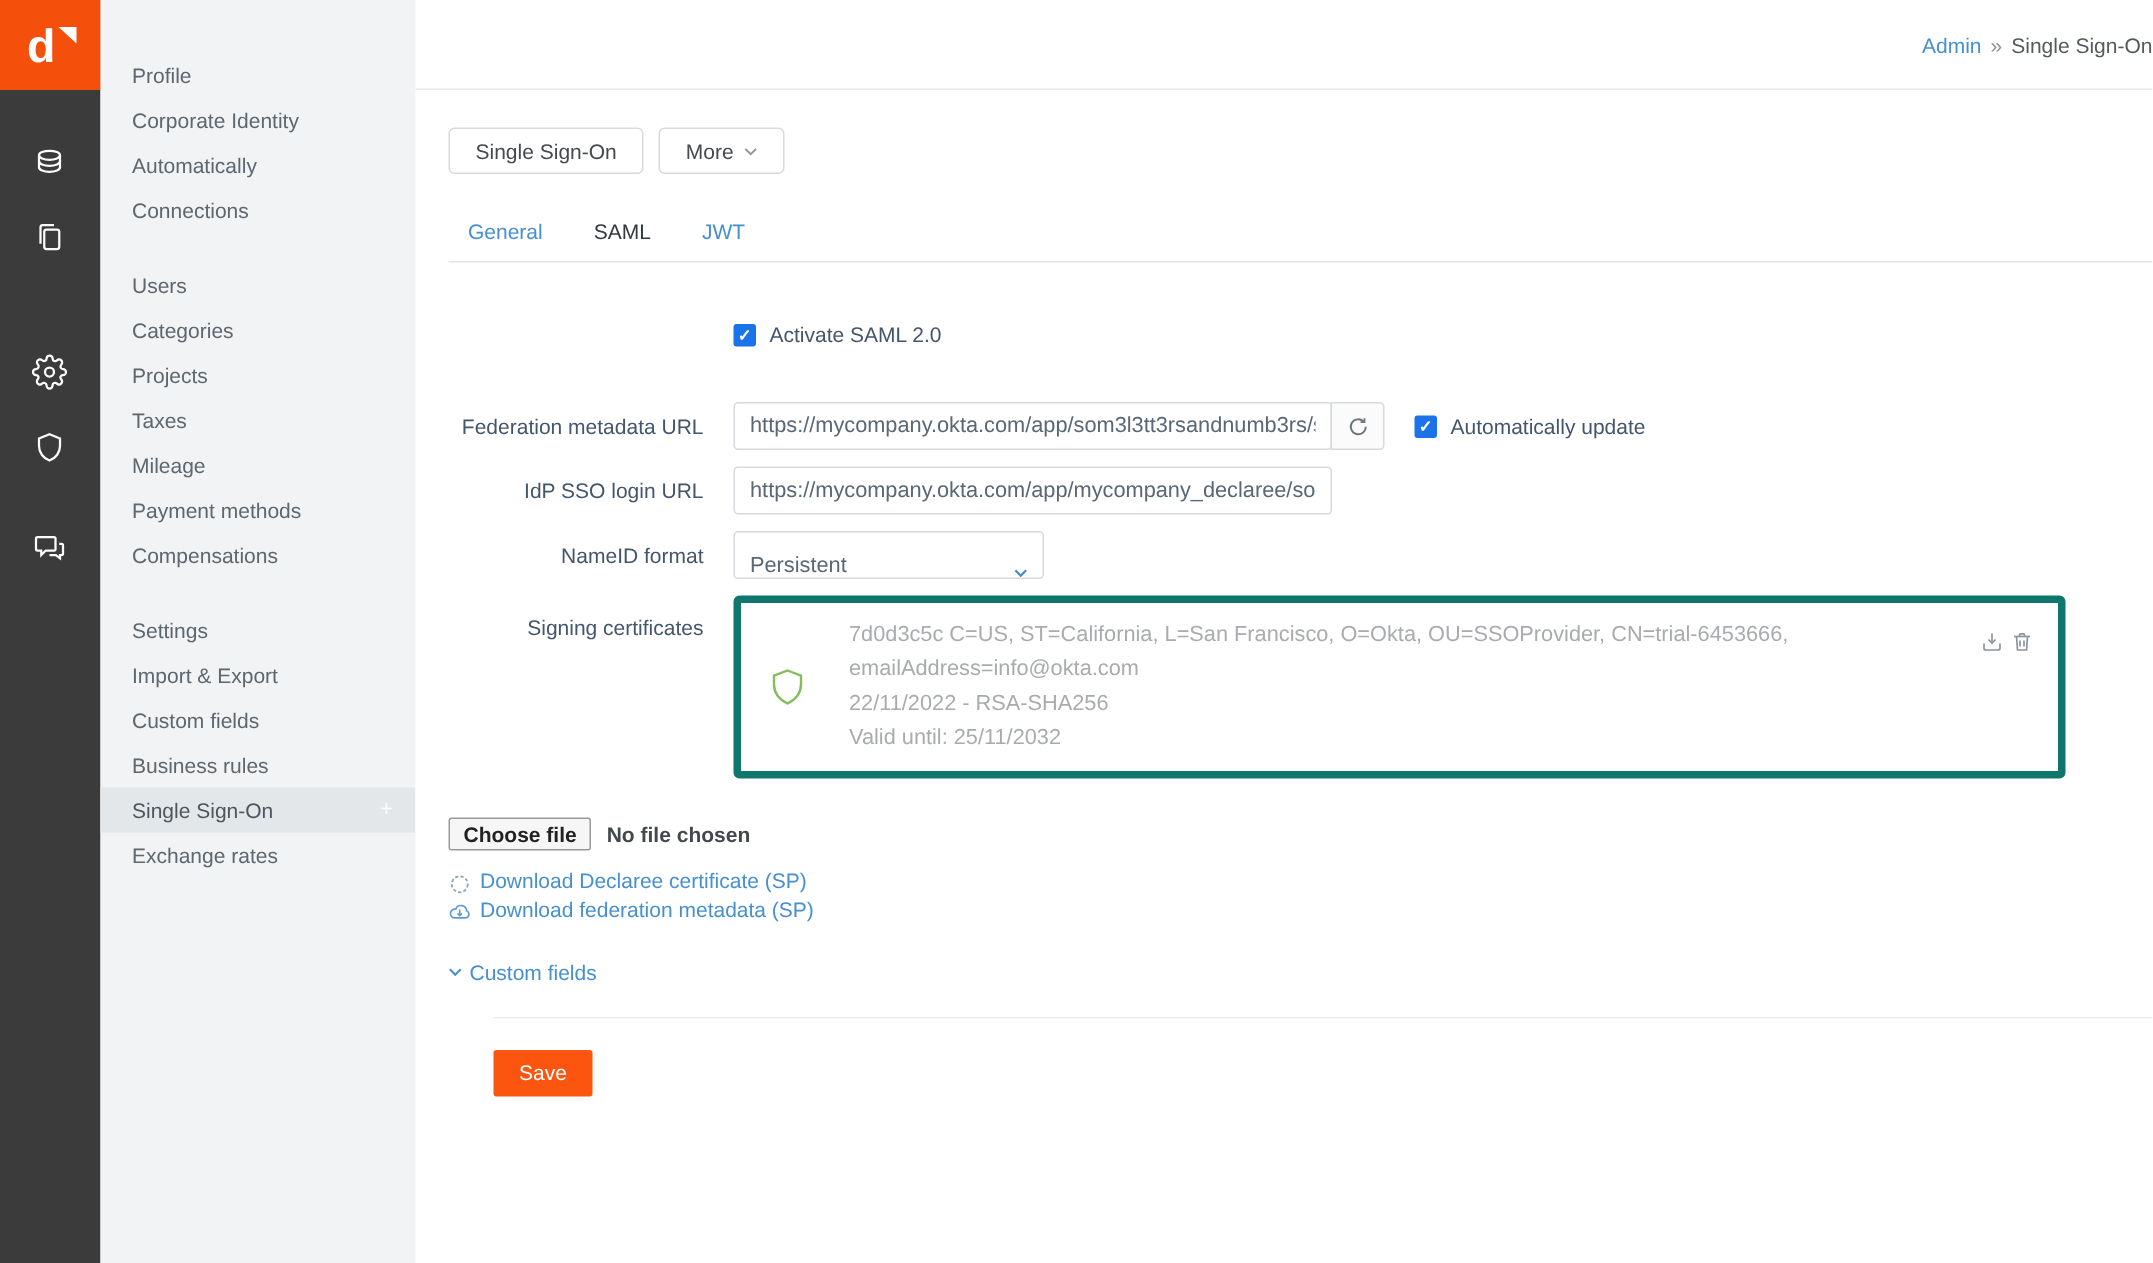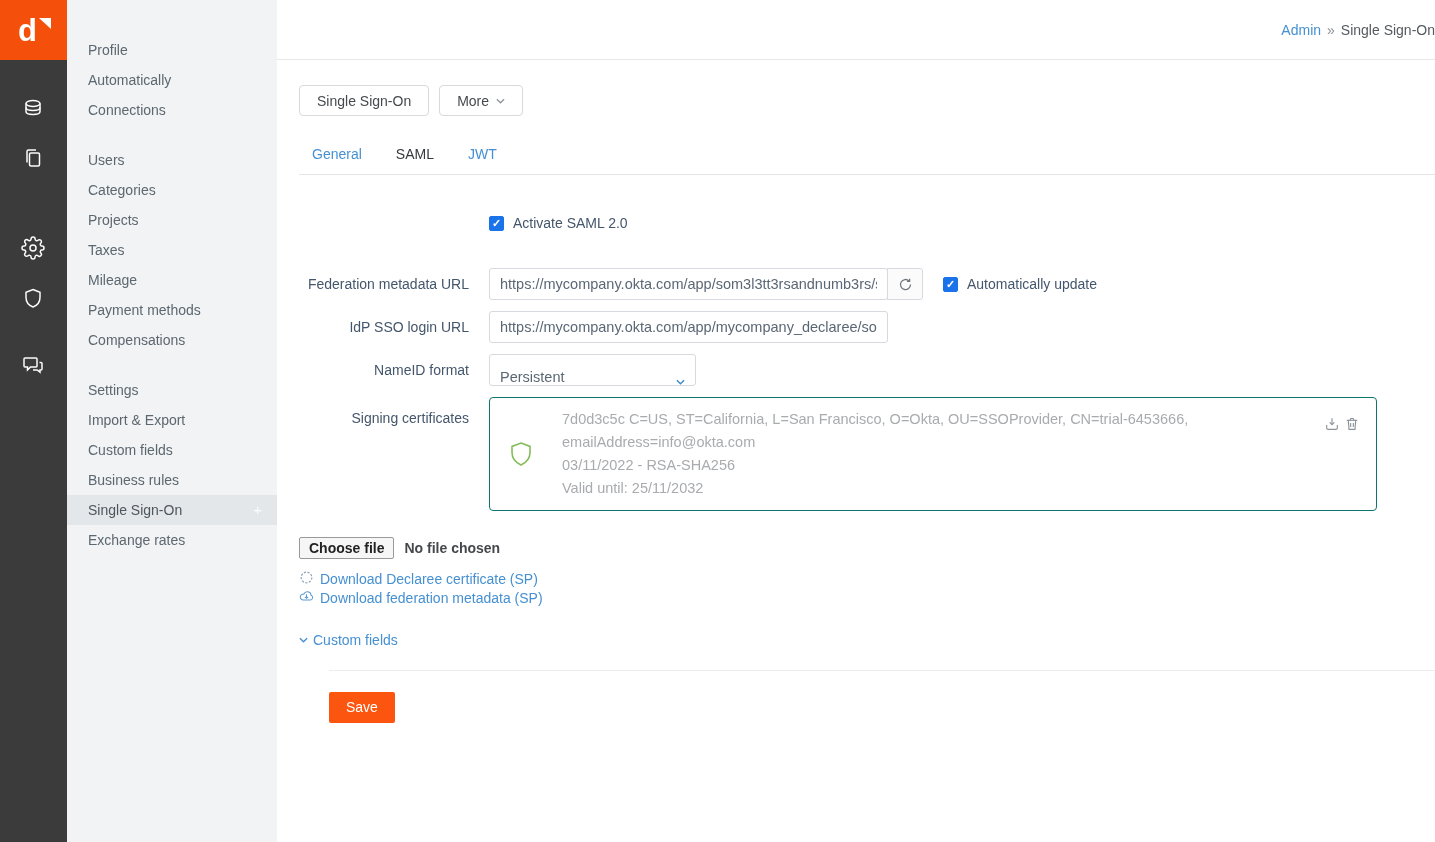--- a/index.html
+++ b/index.html
@@ -62,36 +62,36 @@
            background:#fbfbfc; display:inline-flex; align-items:center; justify-content:center;
            color:#6d767d; cursor:pointer; }
   .addon svg { width:15px; height:15px; }
   .auto-update { display:inline-flex; align-items:center; margin-left:20px; }
 
   .select { height:32px; width:207px; border:1px solid #d6dade; border-radius:3px; padding:0 10px;
             display:inline-flex; align-items:flex-end; justify-content:space-between;
             color:#5a6774; font-size:14.5px; cursor:pointer; background:#fff; }
   .select .chev { color:#3f8cc9; }
 
-  .cert-box { width:888px; min-height:84px; border:1px solid #0f766e; border-radius:4px; position:relative;
+  .cert-box { width:888px; min-height:84px; border:5px solid #0f766e; border-radius:4px; position:relative;
               display:flex; align-items:center; padding:10px 60px 10px 19px; }
   .cert-shield { width:24px; height:26px; color:#84bd5a; flex:none; margin-right:29px; }
   .cert-shield svg { width:24px; height:26px; display:block; }
   .cert-lines { font-size:14.5px; color:#a9abae; line-height:23px; }
   .cert-actions { position:absolute; right:16px; top:18px; display:flex; gap:4px; color:#8d9499; }
   .cert-actions span { cursor:pointer; }
   .cert-actions svg { width:16px; height:16px; display:block; }
 
   .file-row { margin-top:26px; display:flex; align-items:center;font-weight:bold; }
   .file-btn { border:1px solid #999; background:#f6f6f6; border-radius:2px; padding:2px 9px;
               color:#222; cursor:pointer; }
   .file-status { margin-left:10px; color:#44484c; }
 
   .dl-links { margin-top:11px; }
-  .dl-link { display:flex; align-items:flex-start; gap:6px; color:#4690d2; line-height:19px; cursor:pointer; }
+  .dl-link { display:flex; align-items:flex-end; gap:6px; color:#4690d2; line-height:19px; cursor:pointer; }
   .dl-link svg { width:15px; height:15px; display:block; }
   .seal-ic { color:#90a4b5; }
   .cloud-ic { color:#5f9bd3; }
 
   .collapsible { margin-top:22px; display:flex; align-items:center; gap:5px; color:#4690d2; cursor:pointer; }
   .collapsible.second { margin-top:24px; }
   .collapsible .chev { color:#4690d2; }
 
   .divider { margin:22px 0 0 30px; border-top:1px solid #ededed; }
   .save-btn { margin:21px 0 0 30px; display:inline-block; height:31px; padding:0 17px; line-height:31px;
@@ -136,20 +136,21 @@
     <svg viewBox="0 0 24 24" fill="none" stroke="currentColor" stroke-width="1.5">
       <path d="M4 5h11a1 1 0 0 1 1 1v7a1 1 0 0 1-1 1H9.5l-3 3v-3H4a1 1 0 0 1-1-1V6a1 1 0 0 1 1-1z"></path>
       <path d="M18.5 9.5h1.5a1 1 0 0 1 1 1v5.5a1 1 0 0 1-1 1h-1v2.2l-2.8-2.2H12"></path>
     </svg>
   </div>
 </div>
 
 <div class="subnav">
   <div class="subnav-group first">
     <div class="subnav-item">Profile</div>
+    <div class="subnav-item">Corporate Identity</div>
     <div class="subnav-item">Automatically</div>
     <div class="subnav-item">Connections</div>
   </div>
   <div class="subnav-group">
     <div class="subnav-item">Users</div>
     <div class="subnav-item">Categories</div>
     <div class="subnav-item">Projects</div>
     <div class="subnav-item">Taxes</div>
     <div class="subnav-item">Mileage</div>
     <div class="subnav-item">Payment methods</div>
@@ -240,21 +241,21 @@
       <div class="form-row top">
         <div class="form-label">Signing certificates</div>
         <div class="cert-box">
           <span class="cert-shield">
             <svg viewBox="0 0 24 26" fill="none" stroke="currentColor" stroke-width="1.6">
               <path d="M12 2l9 3.4v6c0 5.4-3.6 10-9 12.6C6.6 21.4 3 16.8 3 11.4v-6L12 2z"></path>
             </svg>
           </span>
           <div class="cert-lines">
             <div>7d0d3c5c C=US, ST=California, L=San Francisco, O=Okta, OU=SSOProvider, CN=trial-6453666, emailAddress=info@okta.com</div>
-            <div>03/11/2022 - RSA-SHA256</div>
+            <div>22/11/2022 - RSA-SHA256</div>
             <div>Valid until: 25/11/2032</div>
           </div>
           <div class="cert-actions">
             <span>
               <svg viewBox="0 0 24 24" fill="none" stroke="currentColor" stroke-width="1.7">
                 <path d="M12 3.5v9"></path>
                   <path d="M8.5 9.5l3.5 3.5 3.5-3.5"></path>
                 <path d="M4 13.5v4.5a2 2 0 0 0 2 2h12a2 2 0 0 0 2-2v-4.5"></path>
               </svg>
             </span>

